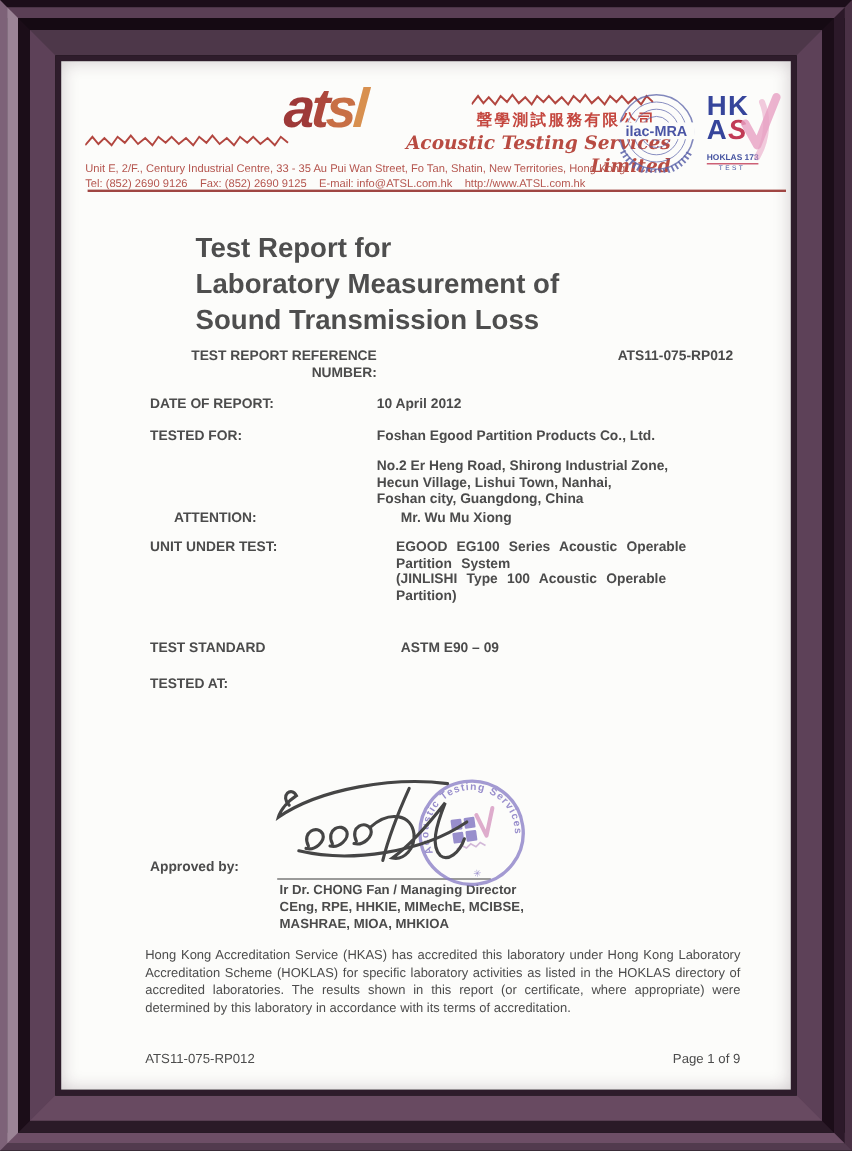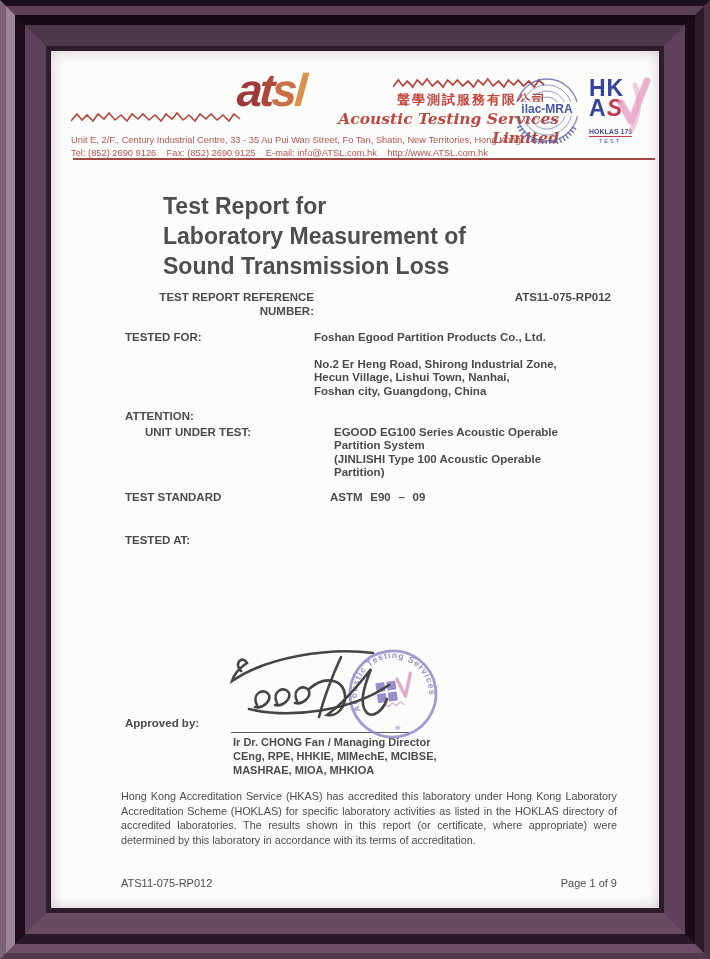--- a/index.html
+++ b/index.html
@@ -61,21 +61,21 @@
   .frow { display:flex; }
   .flabel { width:189px; flex:0 0 189px; }
   .fvalue { flex:1; white-space:pre-line; }
   .frow:nth-child(1){ margin-bottom:13px;text-align:right; }
   .frow:nth-child(2){ margin-bottom:13px; }
   .frow:nth-child(3){ margin-bottom:12px; }
   .frow:nth-child(4){ margin-bottom:2px; }
   .frow:nth-child(5){ margin-bottom:11px;margin-left:20px; }
   .frow:nth-child(6){ margin-bottom:30px;gap:16px; }
   .frow:nth-child(6) .fvalue { word-spacing:4.5px; }
-  .frow:nth-child(7){ margin-bottom:6px; }
+  .frow:nth-child(7){ margin-bottom:16px;gap:20px; }
 
   
   .stamp { left:296px; top:597px; transform:rotate(-8deg); opacity:.88; z-index:1; }
   .signature { left:168px; top:588px; z-index:2; }
   .approved-by { left:74px; top:666px; font-size:11.5px; font-weight:bold; }
   .sig-line { left:180px; top:681px; width:178px; border-top:1.6px solid #5a5a5a; }
   .approver { left:182px; top:685px; font-size:11px; font-weight:bold; line-height:13.8px; }
 
   
   .accred { left:70px; top:738px; width:496px; font-size:10.8px; line-height:14.6px;
@@ -142,31 +142,36 @@
           <div>Laboratory Measurement of</div>
           <div>Sound Transmission Loss</div>
         </div>
 
         <div class="abs fields">
           <div class="frow">
             <div class="flabel">TEST REPORT REFERENCE NUMBER:</div>
             <div class="fvalue">ATS11-075-RP012</div>
           </div>
           <div class="frow">
+            <div class="flabel">DATE OF REPORT:</div>
+            <div class="fvalue">10 April 2012</div>
+          </div>
+          <div class="frow">
             <div class="flabel">TESTED FOR:</div>
             <div class="fvalue">Foshan Egood Partition Products Co., Ltd.</div>
           </div>
           <div class="frow">
             <div class="flabel"></div>
             <div class="fvalue">No.2 Er Heng Road, Shirong Industrial Zone,
 Hecun Village, Lishui Town, Nanhai,
 Foshan city, Guangdong, China</div>
           </div>
           <div class="frow">
             <div class="flabel">ATTENTION:</div>
+            <div class="fvalue">Mr. Wu Mu Xiong</div>
           </div>
           <div class="frow">
             <div class="flabel">UNIT UNDER TEST:</div>
             <div class="fvalue">EGOOD EG100 Series Acoustic Operable
 Partition System
 (JINLISHI Type 100 Acoustic Operable
 Partition)</div>
           </div>
           <div class="frow">
             <div class="flabel">TEST STANDARD</div>

